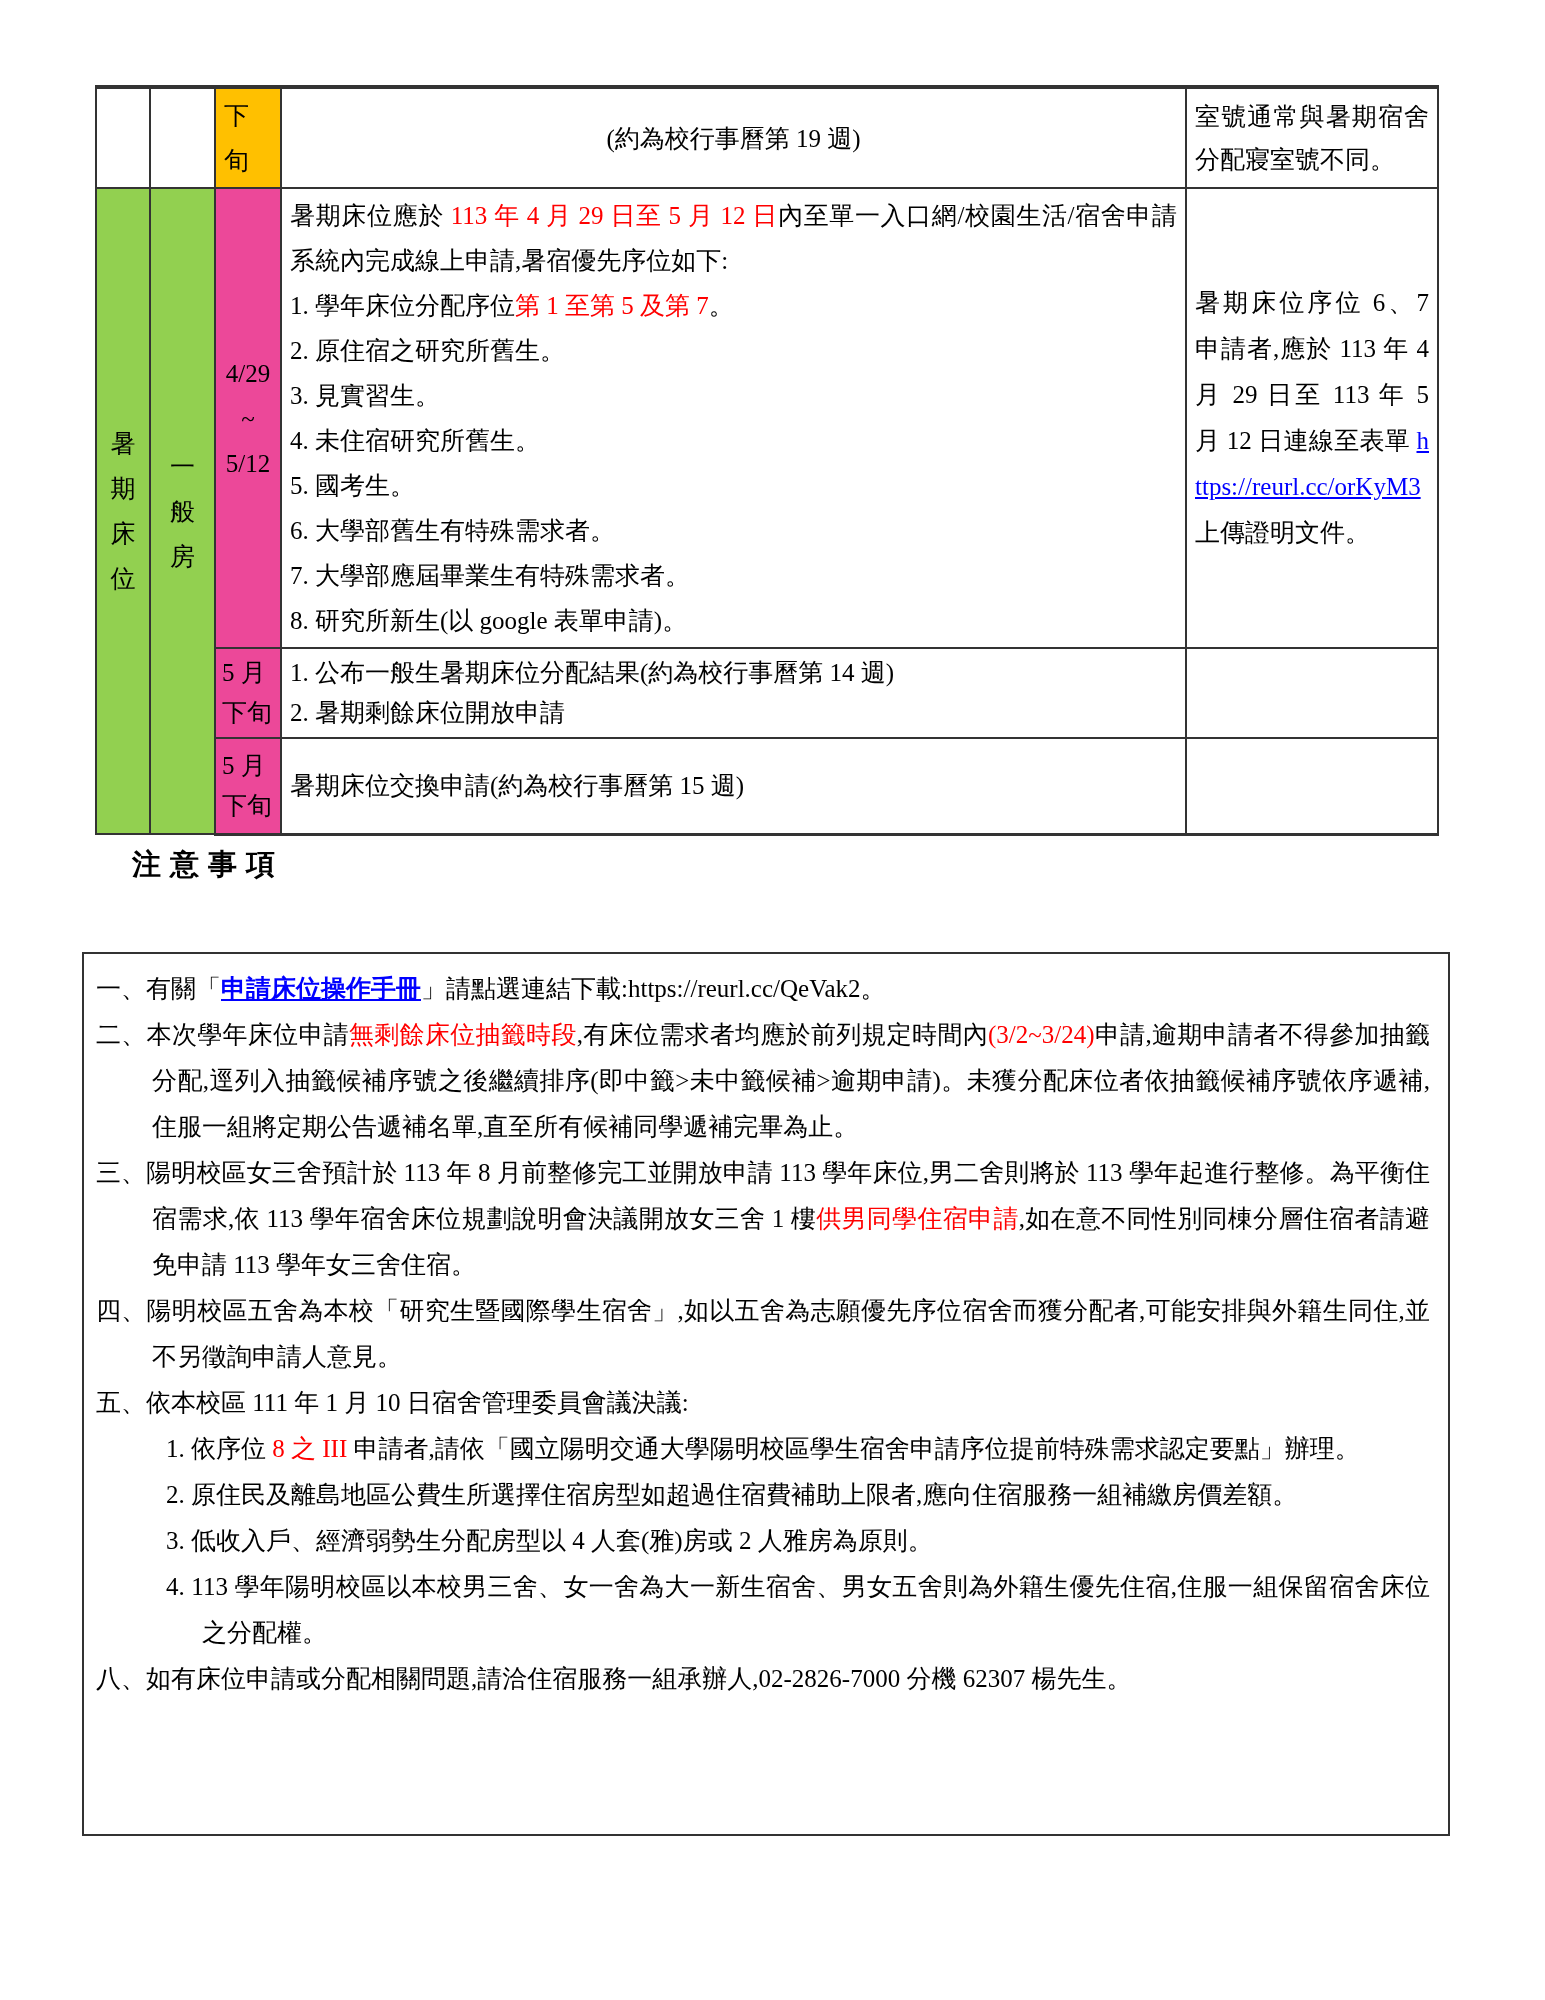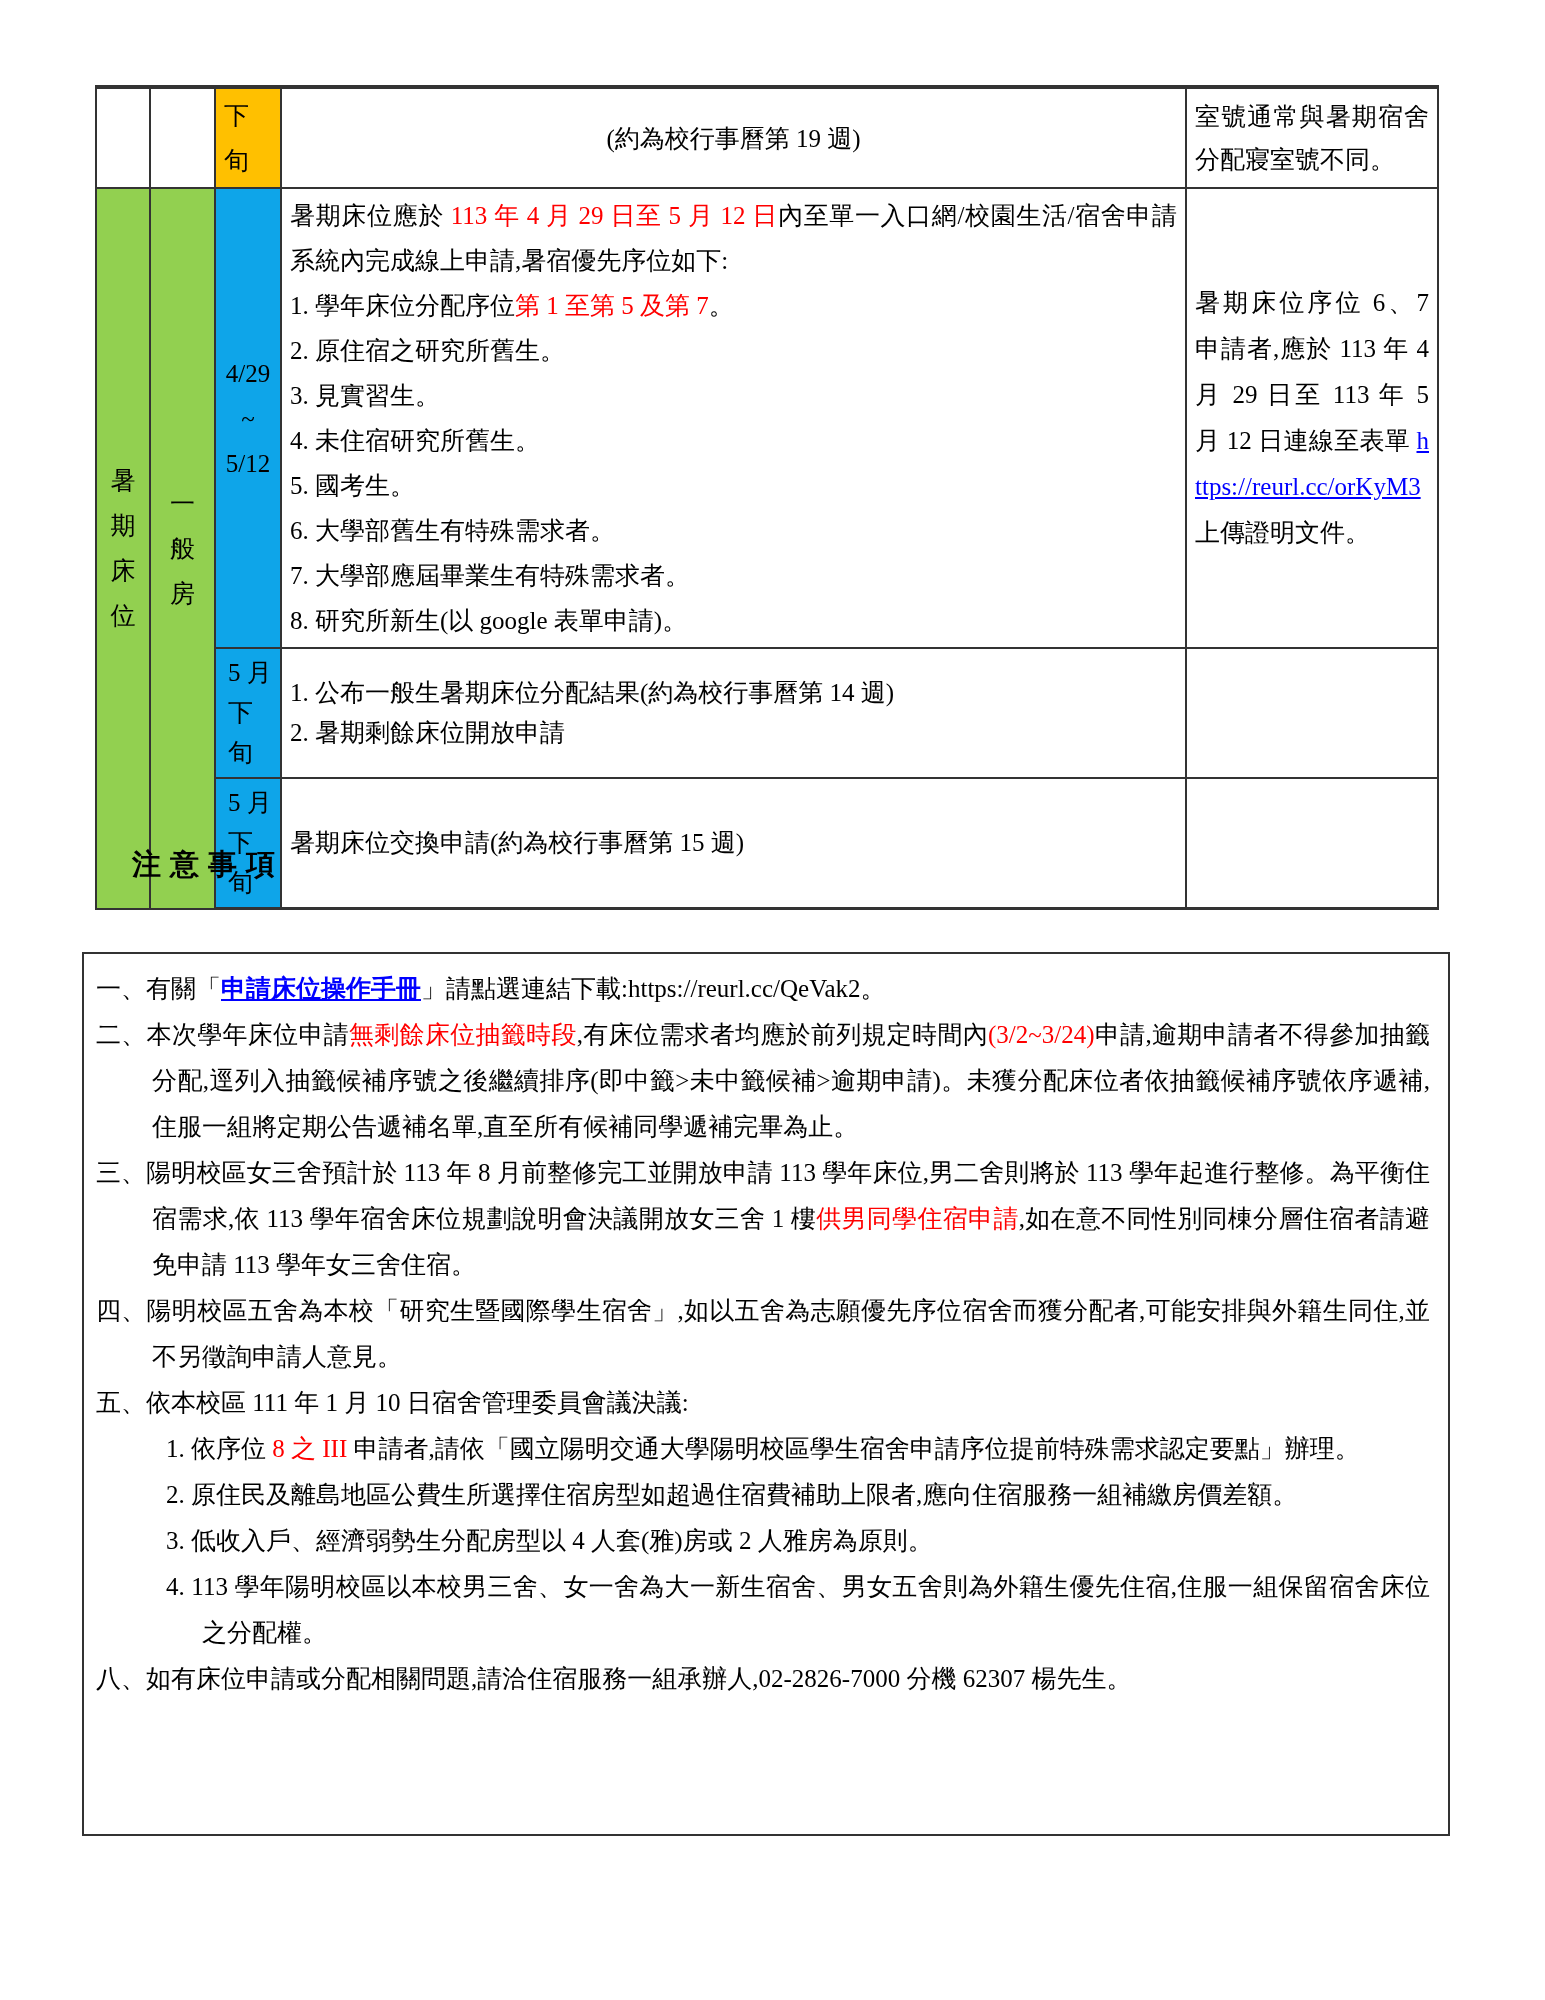--- a/index.html
+++ b/index.html
@@ -18,23 +18,23 @@
     border-collapse:collapse;table-layout:fixed;
     font-size:25px;line-height:45px;
   }
   table.sched td{
     border:2px solid #333;padding:4px 8px;vertical-align:middle;
     overflow:hidden;
   }
   table.sched tr.r1 td{border-top:4px solid #333;}
   table.sched tr.r4 td{border-bottom:3px solid #333;}
   .c-green{background:#92D050;text-align:center;white-space:pre-line;}
-  .c-orange{background:#0ea5e9;white-space:pre-line;}
+  .c-orange{background:#ec4899;white-space:pre-line;}
   .c-orange.datebox{text-align:center;}
-  .c-orange.moncell{text-align:left;padding-left:12px;line-height:40px;}
+  .c-orange.moncell{text-align:left;padding-left:6px;line-height:40px;}
   td.r1c3{background:#FFC000;text-align:left;padding-left:6px;vertical-align:top;}
   td.r1c4{text-align:center;vertical-align:top;}
   td.r1c5{text-align:justify;line-height:43px;vertical-align:top;padding:2px 6px;}
   td.r2c4{vertical-align:top;padding:2px 6px 2px 10px;}
   td.r2c4 .introline{text-align:justify;}
   td.r2c5{
     text-align:justify;line-height:46px;vertical-align:middle;
     padding:2px 6px;word-break:break-all;
   }
   td.cmid{white-space:pre-line;text-align:left;line-height:40px;}

